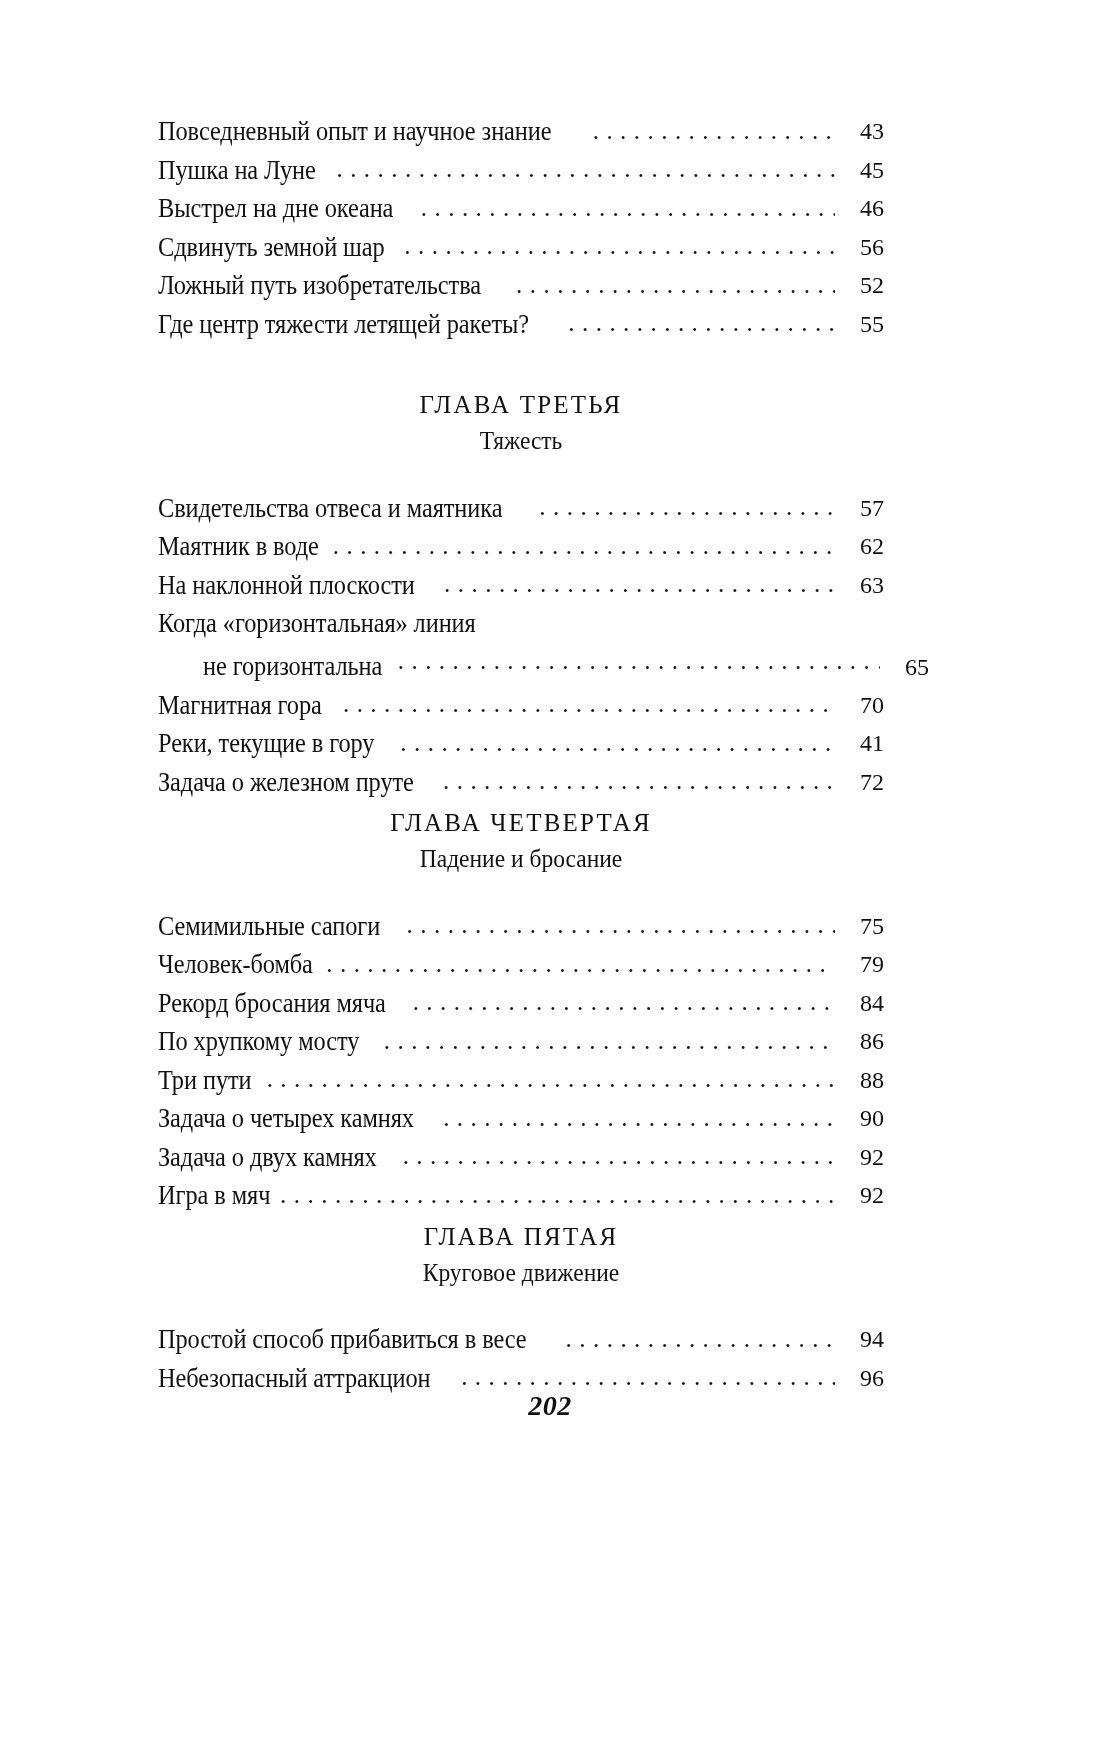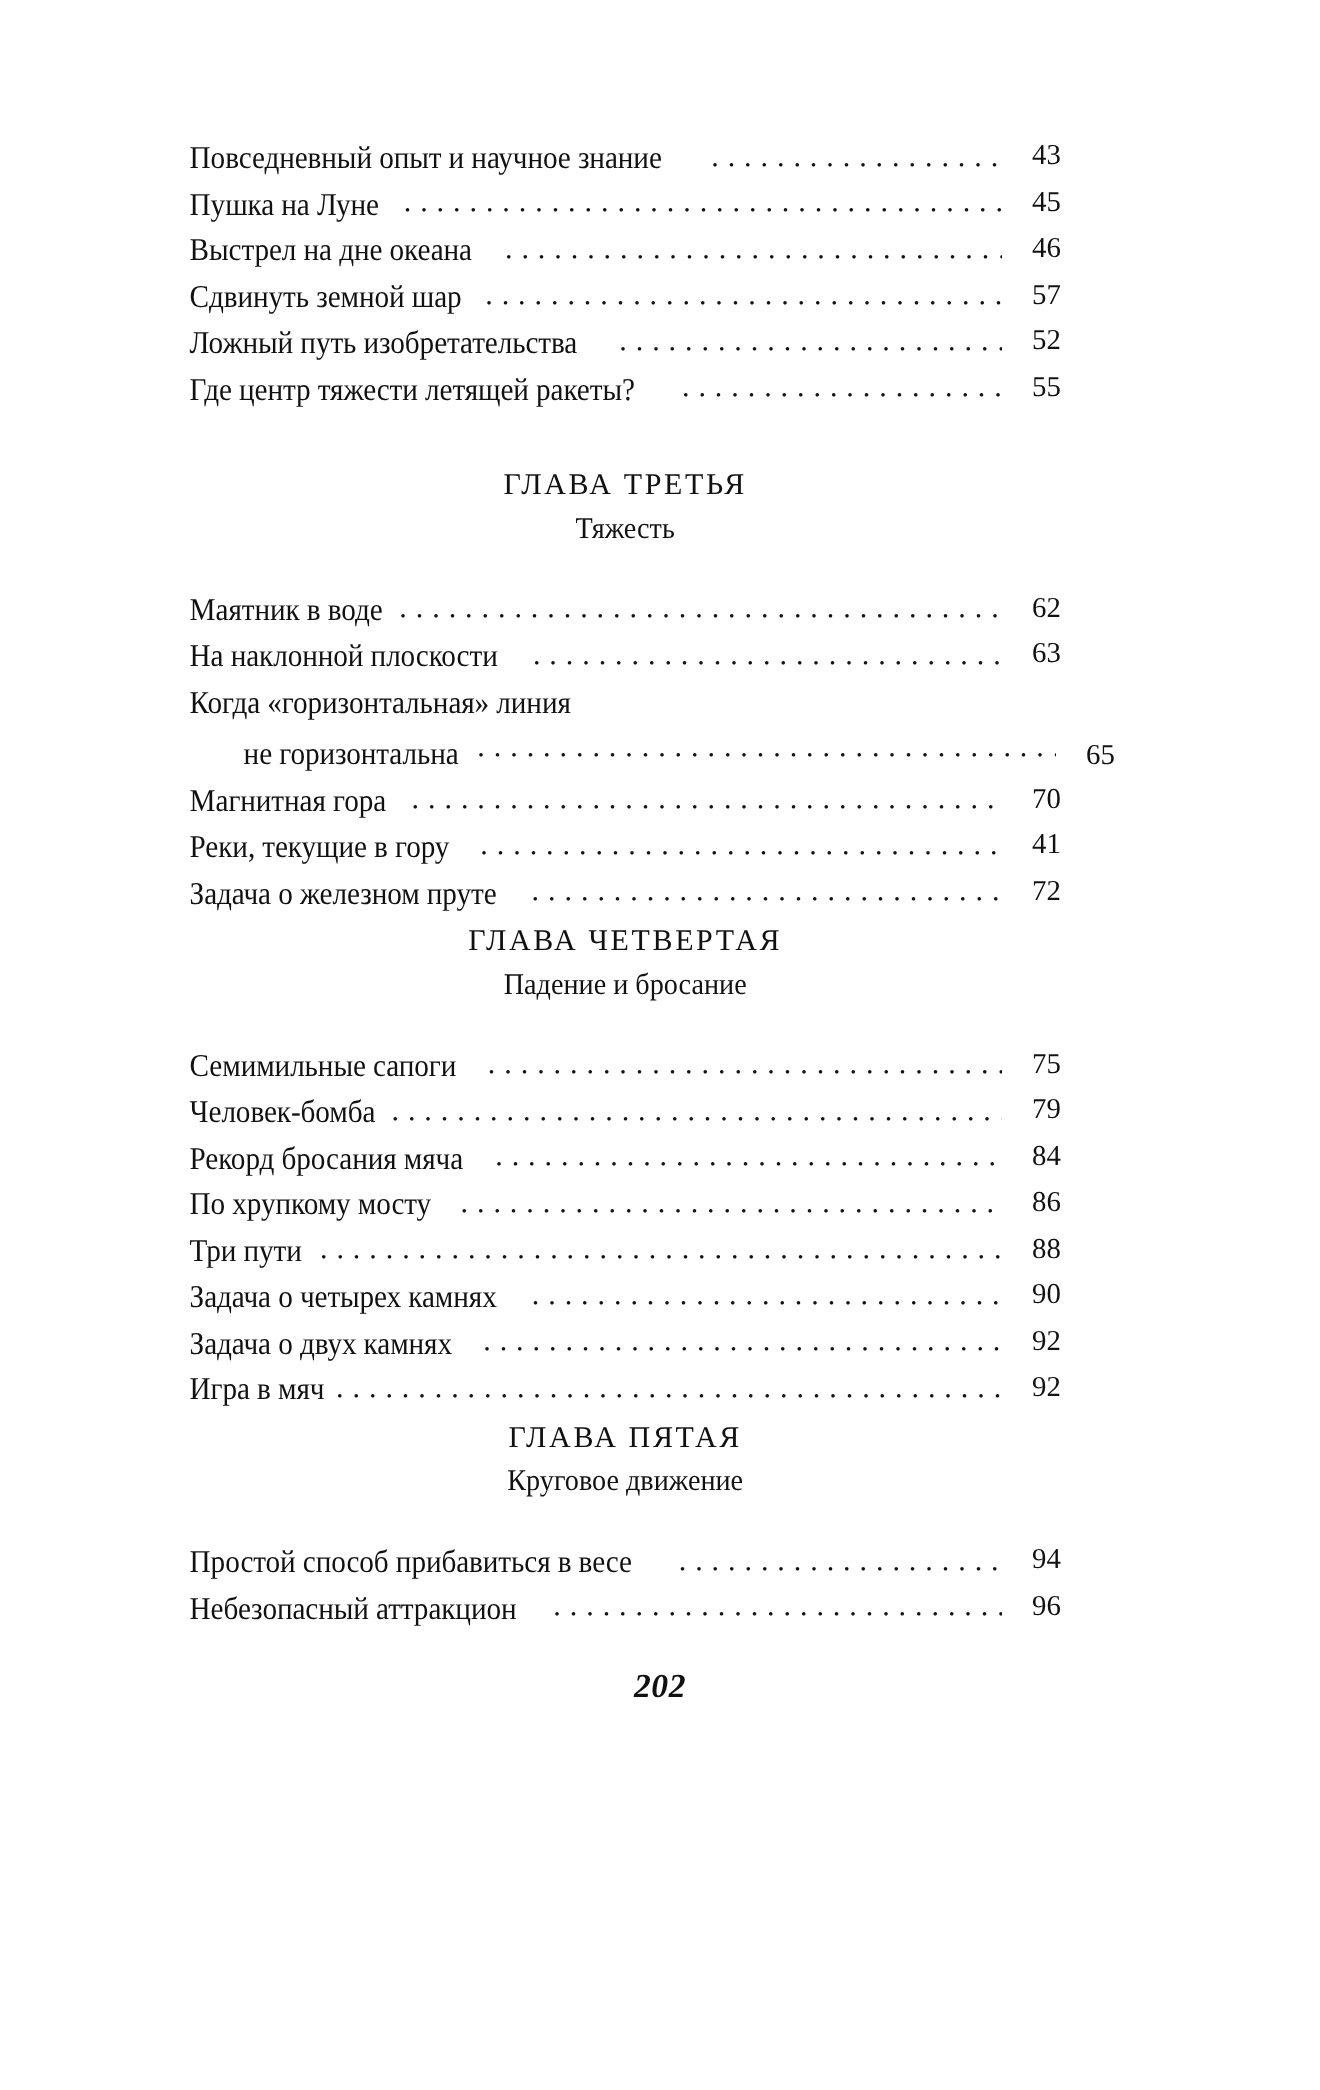--- a/index.html
+++ b/index.html
@@ -25,21 +25,21 @@
   }
 
   
   .toc-list {
     margin: 0;
     padding: 0;
     list-style: none;
   }
   .toc-entry {
     display: flex;
-    align-items: flex-start;
+    align-items: center;
     width: 100%;
     font-size: 26.5px;
     line-height: 1.0;
     margin-bottom: 12px;
     white-space: nowrap;
   }
   .toc-entry.wrapped {
     display: block;
     margin-bottom: 12px;
   }
@@ -142,40 +142,45 @@
         <span class="toc-page">45</span>
       </li>
       <li class="toc-entry">
         <span class="toc-title">Выстрел на дне океана</span>
         <span class="toc-dots"></span>
         <span class="toc-page">46</span>
       </li>
       <li class="toc-entry">
         <span class="toc-title">Сдвинуть земной шар</span>
         <span class="toc-dots tight"></span>
-        <span class="toc-page">57</span>
+        <span class="toc-page">56</span>
       </li>
       <li class="toc-entry">
         <span class="toc-title">Ложный путь изобретательства</span>
         <span class="toc-dots"></span>
         <span class="toc-page">52</span>
       </li>
       <li class="toc-entry">
         <span class="toc-title">Где центр тяжести летящей ракеты?</span>
         <span class="toc-dots"></span>
         <span class="toc-page">55</span>
       </li>
     </ul>
 
     <div class="chapter-head first">
       <div class="chapter-title">ГЛАВА ТРЕТЬЯ</div>
       <div class="chapter-subtitle">Тяжесть</div>
     </div>
 
     <ul class="toc-list">
+      <li class="toc-entry">
+        <span class="toc-title">Свидетельства отвеса и маятника</span>
+        <span class="toc-dots"></span>
+        <span class="toc-page">57</span>
+      </li>
       <li class="toc-entry">
         <span class="toc-title">Маятник в воде</span>
         <span class="toc-dots tight"></span>
         <span class="toc-page">62</span>
       </li>
       <li class="toc-entry">
         <span class="toc-title">На наклонной плоскости</span>
         <span class="toc-dots"></span>
         <span class="toc-page">63</span>
       </li>

